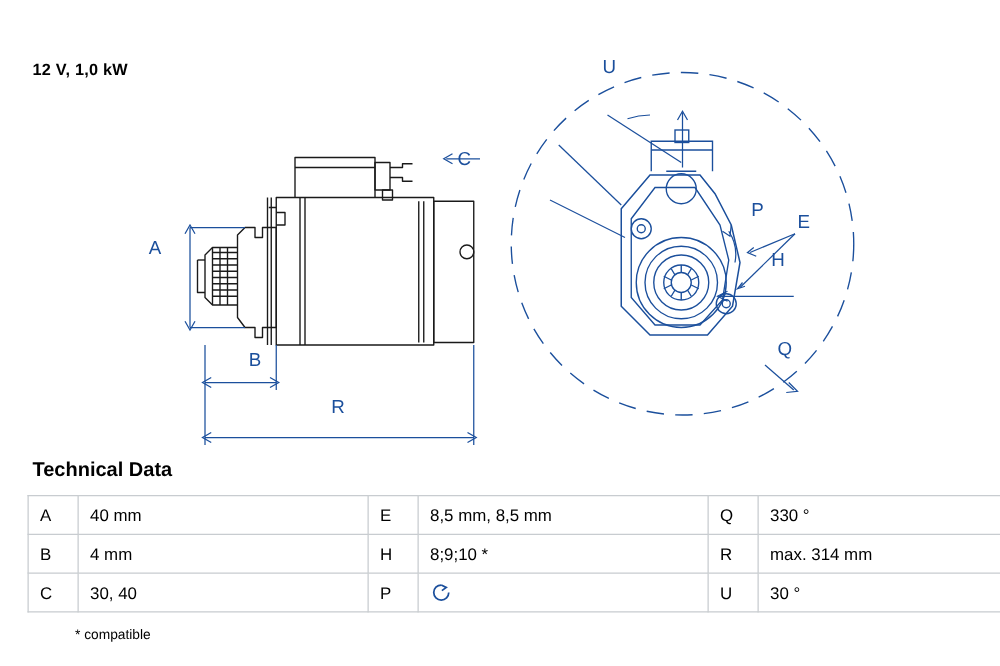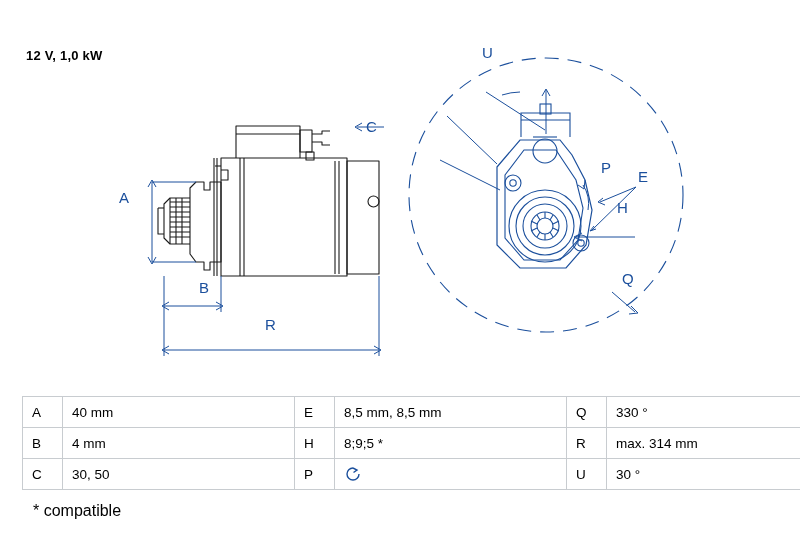--- a/index.html
+++ b/index.html
@@ -64,23 +64,23 @@
   }
   td.key {
     width: 30px;
     color: #000;
   }
   td.val {
     width: 222px;
   }
   .footnote {
     position: absolute;
-    left: 33px;
+    left: 60px;
     top: 502px;
-    font-size: 16px;
+    font-size: 11px;
   }
   .rot-icon {
     display: inline-block;
     width: 18px;
     height: 18px;
     vertical-align: -4px;
   }
 </style>
 </head>
 <body>
@@ -222,43 +222,44 @@
 
     <g font-size="15" fill="#1b4f9c" font-family="Liberation Sans, sans-serif">
       <text x="482" y="28">U</text>
       <text x="638" y="152">E</text>
       <text x="601" y="143">P</text>
       <text x="617" y="183">H</text>
       <text x="622" y="254">Q</text>
     </g>
   </svg>
 
+  <div class="tech-title">Technical Data</div>
 
   <div class="table-wrap">
     <table class="tech">
       <tbody>
         <tr>
           <td class="key">A</td>
           <td class="val">40 mm</td>
           <td class="key">E</td>
           <td class="val">8,5 mm, 8,5 mm</td>
           <td class="key">Q</td>
           <td class="val">330 °</td>
         </tr>
         <tr>
           <td class="key">B</td>
           <td class="val">4 mm</td>
           <td class="key">H</td>
-          <td class="val">8;9;5 *</td>
+          <td class="val">8;9;10 *</td>
           <td class="key">R</td>
           <td class="val">max. 314 mm</td>
         </tr>
         <tr>
           <td class="key">C</td>
-          <td class="val">30, 50</td>
+          <td class="val">30, 40</td>
           <td class="key">P</td>
           <td class="val">
             <span class="rot-icon">
               <svg viewBox="0 0 18 18" width="18" height="18" fill="none" stroke="#1b4f9c" stroke-width="1.4">
                 <path d="M15 9 A 6 6 0 1 1 9 3"></path>
                 <path d="M9 3 L13 5 L9.5 7.5" fill="none"></path>
               </svg>
             </span>
           </td>
           <td class="key">U</td>

